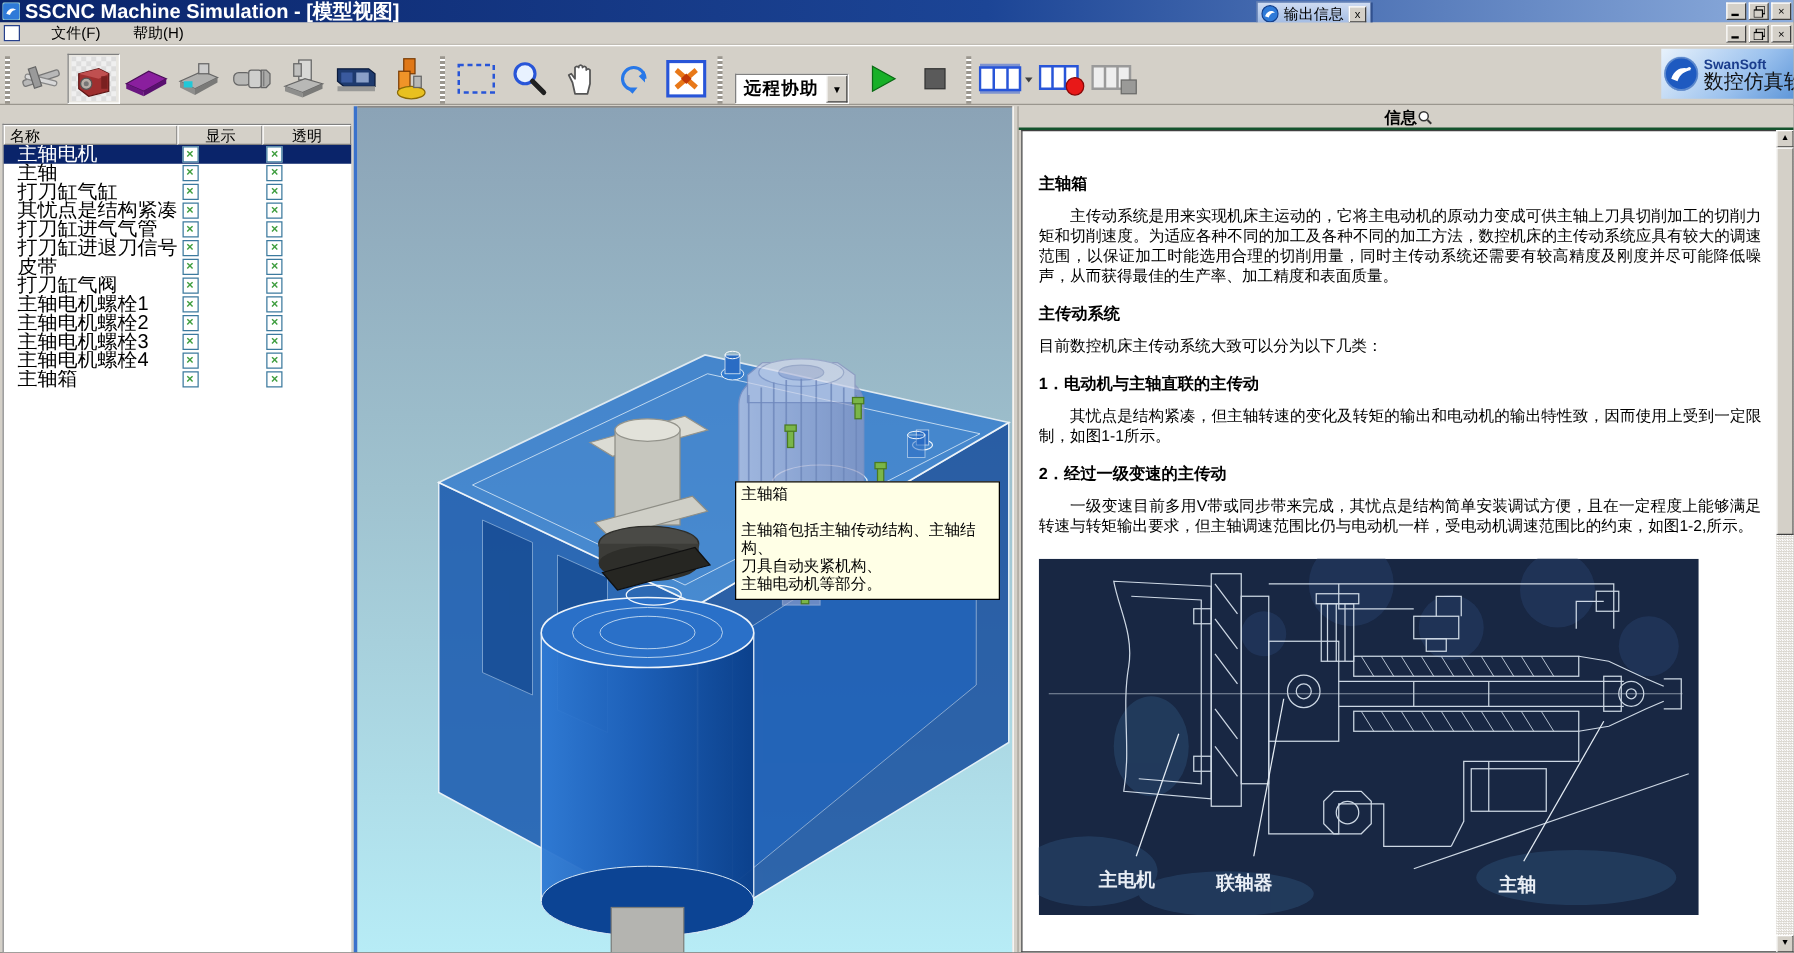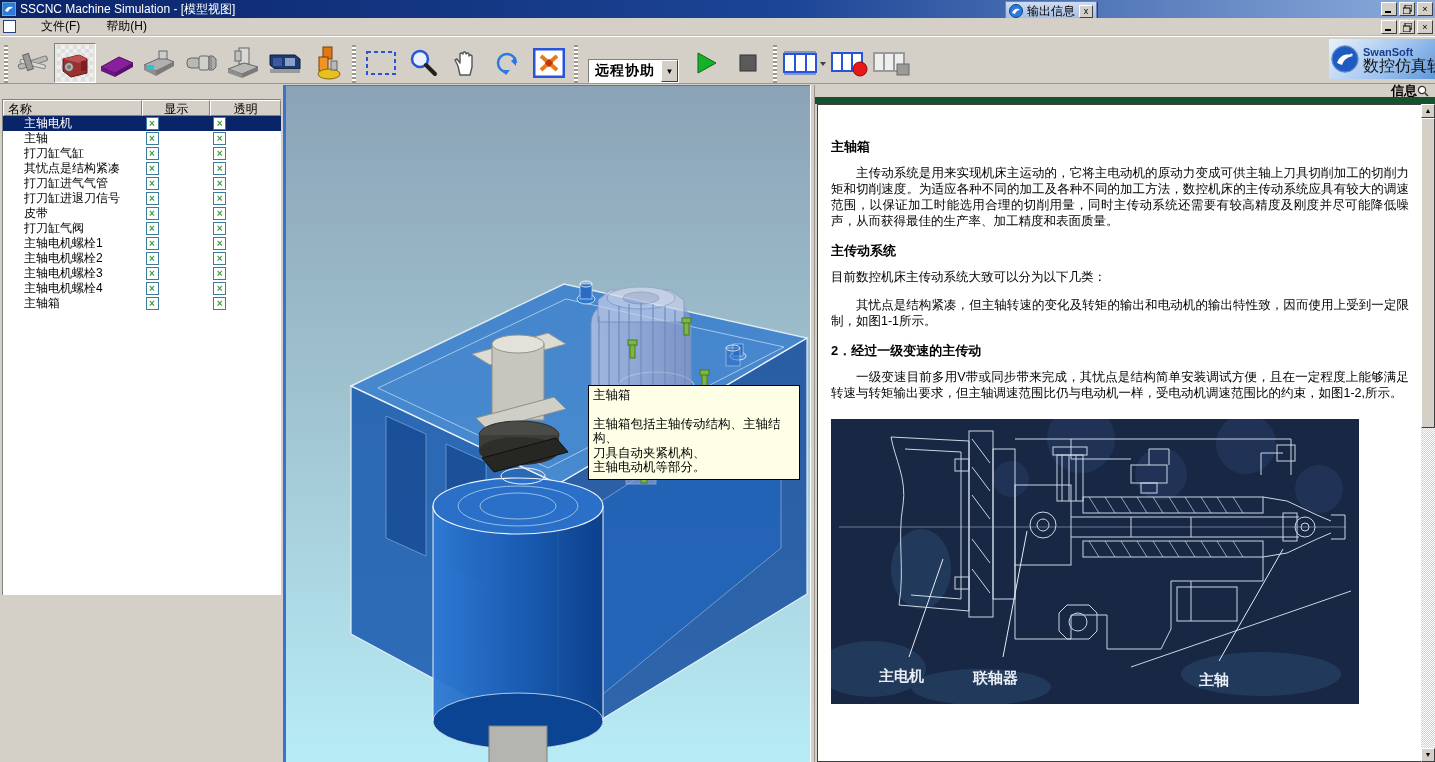--- a/index.html
+++ b/index.html
@@ -10,21 +10,21 @@
     font-family:"Liberation Sans","DejaVu Sans",sans-serif;
     font-size:12px;color:#000;
   }
   
   .titlebar{
     position:absolute;left:0;top:0;width:1435px;height:18px;
     background:linear-gradient(to right,#0a246a 0%,#1c4596 55%,#8cacdc 100%);
     display:flex;align-items:center;color:#fff;
   }
   .titlebar .app-ico{width:14px;height:14px;margin:0 4px 0 2px;flex:0 0 auto;}
-  .titlebar .ttext{font-weight:normal;font-size:12px;white-space:nowrap;}
+  .titlebar .ttext{font-weight:bold;font-size:16px;white-space:nowrap;}
   .winbtns{position:absolute;right:2px;top:2px;display:flex;gap:2px;}
   .wbtn{
     width:16px;height:14px;background:#d4d0c8;
     border:1px solid;border-color:#fff #404040 #404040 #fff;
     display:flex;align-items:center;justify-content:center;color:#000;
     font-size:9px;line-height:1;padding:0;
   }
   .wbtn svg{display:block;}
   
   .outwin{
@@ -69,34 +69,34 @@
     border-color:#fff #404040 #404040 #fff;display:flex;align-items:center;justify-content:center;font-size:8px;}
   .brand{
     position:absolute;right:0;top:2px;width:106px;height:40px;
     background:linear-gradient(135deg,#e8f2fc 0%,#9cc2ee 60%,#5e96d8 100%);
     display:flex;align-items:center;gap:4px;padding:2px;
   }
   .brand .logo{width:28px;height:28px;flex:0 0 auto;}
   .brand .bt1{font-weight:bold;color:#1a3c8c;font-size:11px;line-height:13px;}
   .brand .bt2{color:#111;font-size:16px;line-height:13px;white-space:nowrap;}
   
-  .leftpanel{position:absolute;left:0;top:85px;width:283px;height:510px;background:#d4d0c8;}
+  .leftpanel{position:absolute;left:0;top:85px;width:283px;height:677px;background:#d4d0c8;}
   .ptable{position:absolute;left:2px;top:14px;width:279px;bottom:0;background:#fff;
     border-left:1px solid #808080;border-top:1px solid #808080;}
   .phead{display:flex;height:16px;}
   .phcell{
     background:#d4d0c8;border:1px solid;border-color:#fff #808080 #808080 #fff;
     font-size:12px;padding:0 4px;overflow:hidden;white-space:nowrap;
   }
   .ph-name{width:140px;}
   .ph-show{width:68px;text-align:center;}
   .ph-trans{width:71px;text-align:center;}
   .trow{display:flex;height:15px;line-height:15px;align-items:center;}
   .trow.sel{background:#0a246a;color:#fff;}
-  .c-name{width:140px;padding-left:21px;white-space:nowrap;overflow:hidden;font-size:12px;}
+  .c-name{width:140px;padding-left:11px;white-space:nowrap;overflow:hidden;font-size:16px;}
   .c-show{width:68px;}
   .c-trans{width:71px;}
   .cb{
     display:inline-block;width:13px;height:13px;margin-left:3px;background:#fff;
     border:1px solid #3c7a9e;color:#3f9e3f;font-size:10px;line-height:11px;
     text-align:center;font-weight:bold;vertical-align:middle;
   }
   
   .vsplit{position:absolute;left:283px;top:85px;width:3px;height:677px;background:#3a72cc;}
   .viewport{
@@ -106,22 +106,22 @@
   }
   .hsplit{position:absolute;left:810px;top:85px;width:5px;height:677px;background:#d4d0c8;border-left:1px solid #fff;border-right:1px solid #9a968e;}
   .tooltip3d{
     position:absolute;left:302px;top:299px;width:212px;
     background:#ffffe6;border:1px solid #000;padding:2px 4px 4px 4px;
     font-size:12.5px;line-height:14.5px;color:#000;
   }
   .tooltip3d .tt-title{margin-bottom:14px;}
   
   .infopanel{position:absolute;left:815px;top:85px;width:620px;height:677px;background:#d4d0c8;}
-  .info-head{height:19px;display:flex;align-items:center;justify-content:flex-end;
-    padding:0 6px 0 9px;border-bottom:7px solid #14532d;}
+  .info-head{height:19px;display:flex;align-items:center;justify-content:center;
+    padding:0 6px 0 9px;border-bottom:2px solid #14532d;}
   .info-head .ih-t{font-weight:bold;font-size:13px;}
   .info-body{
     position:absolute;left:2px;top:19px;right:0;bottom:0;background:#fff;
     border:1px solid #404040;border-right:none;overflow:hidden;
     padding:20px 26px 0 13px;font-size:12.5px;line-height:16px;
   }
   .info-h{font-weight:bold;font-size:13px;margin:14px 0 10px 0;}
   .info-p{margin:0 0 12px 0;text-align:justify;}
   .info-p.ind{text-indent:2em;}
   .figure{margin-top:6px;width:528px;height:285px;}
@@ -552,20 +552,21 @@
         <circle cx="5" cy="5" r="3.6" fill="#fff" stroke="#333" stroke-width="1.2"></circle>
         <line x1="8" y1="8" x2="11" y2="11" stroke="#333" stroke-width="1.5"></line>
       </svg>
     </div>
     <div class="info-body">
       <div id="info-sections">
           <div class="info-h">主轴箱</div>
           <div class="info-p ind">主传动系统是用来实现机床主运动的，它将主电动机的原动力变成可供主轴上刀具切削加工的切削力矩和切削速度。为适应各种不同的加工及各种不同的加工方法，数控机床的主传动系统应具有较大的调速范围，以保证加工时能选用合理的切削用量，同时主传动系统还需要有较高精度及刚度并尽可能降低噪声，从而获得最佳的生产率、加工精度和表面质量。</div>
           <div class="info-h">主传动系统</div>
           <div class="info-p">目前数控机床主传动系统大致可以分为以下几类：</div>
+          <div class="info-h">1．电动机与主轴直联的主传动</div>
           <div class="info-p ind">其忧点是结构紧凑，但主轴转速的变化及转矩的输出和电动机的输出特性致，因而使用上受到一定限制，如图1-1所示。</div>
           <div class="info-h">2．经过一级变速的主传动</div>
           <div class="info-p ind">一级变速目前多用V带或同步带来完成，其忧点是结构简单安装调试方便，且在一定程度上能够满足转速与转矩输出要求，但主轴调速范围比仍与电动机一样，受电动机调速范围比的约束，如图1-2,所示。</div>
         </div>
 
       
       <svg class="figure" viewBox="0 0 528 285">
         <rect x="0" y="0" width="528" height="285" fill="#182743"></rect>
         <g fill="#22375c" opacity=".8">
           <circle cx="250" cy="20" r="34"></circle>

